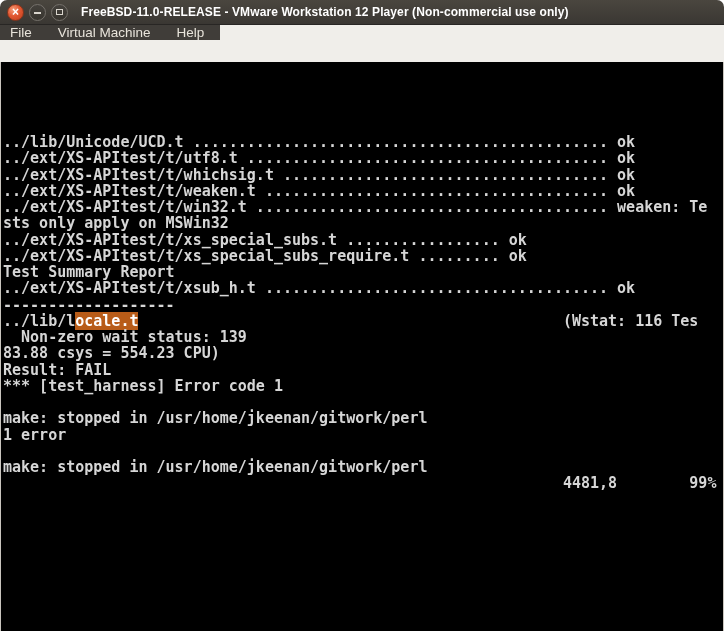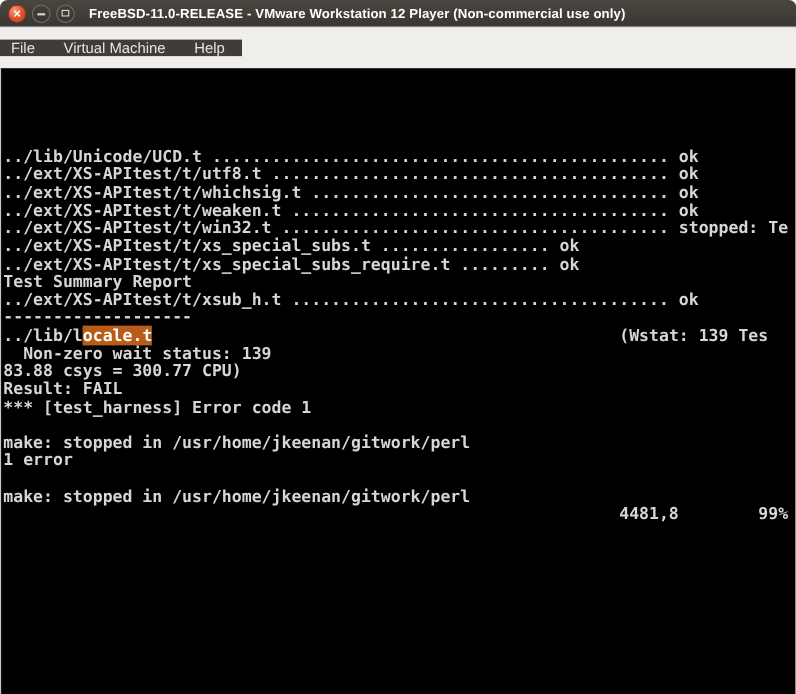--- a/index.html
+++ b/index.html
@@ -12,21 +12,21 @@
     align-items:center;justify-content:center;box-sizing:border-box;cursor:default;}
   .wbtn-close{background:radial-gradient(circle at 35% 30%,#f2926d 8%,#e25832 45%,#c6431f 90%);
     border:1px solid #88351c;color:#fff;font-size:12px;font-weight:bold;line-height:1;}
   .wbtn-plain{background:linear-gradient(#44413c,#38352f);border:1px solid #74706a;color:#d9d5cd;}
   .glyph-min{display:block;width:7px;height:2px;background:#d9d5cd;margin-top:1px;}
   .glyph-max{display:block;width:7px;height:6px;border:1.5px solid #d9d5cd;box-sizing:border-box;}
   .title-text{color:#ffffff;font-size:12px;font-weight:bold;margin-left:8px;white-space:nowrap;
     letter-spacing:0.1px;}
 
   
-  .menubar{height:37px;background:#f0eeea;display:flex;align-items:center;box-sizing:border-box;}
+  .menubar{height:37px;background:#f0eeea;display:flex;align-items:flex-start;box-sizing:border-box;}
   .menu-group{background:#403d39;display:flex;align-items:center;padding:0 16px 0 10px;gap:26px;}
   .menu-item{color:#e8e4db;font-size:13.5px;cursor:default;white-space:nowrap;}
 
   
   .console{height:616px;background:#000;border-left:1px solid #c9c5be;border-right:1px solid #c9c5be;
     box-sizing:border-box;overflow:hidden;padding:72px 0 0 2px;}
   .term-line{font-family:"DejaVu Sans Mono",monospace;font-weight:bold;font-size:15px;
     line-height:16.25px;min-height:16.25px;color:#d6d6d6;white-space:pre;}
   .term-line .hl{background:#b85c18;color:#ffffff;}
 
@@ -90,29 +90,30 @@
       <span class="menu-item">Help</span>
     </div>
   </div>
 
   <div class="console">
     <div id="term-body">
         <div class="term-line">../lib/Unicode/UCD.t .............................................. ok</div>
         <div class="term-line">../ext/XS-APItest/t/utf8.t ........................................ ok</div>
         <div class="term-line">../ext/XS-APItest/t/whichsig.t .................................... ok</div>
         <div class="term-line">../ext/XS-APItest/t/weaken.t ...................................... ok</div>
-        <div class="term-line">../ext/XS-APItest/t/win32.t ....................................... stopped: Te</div>
+        <div class="term-line">../ext/XS-APItest/t/win32.t ....................................... weaken: Te</div>
+        <div class="term-line">sts only apply on MSWin32</div>
         <div class="term-line">../ext/XS-APItest/t/xs_special_subs.t ................. ok</div>
         <div class="term-line">../ext/XS-APItest/t/xs_special_subs_require.t ......... ok</div>
         <div class="term-line">Test Summary Report</div>
         <div class="term-line">../ext/XS-APItest/t/xsub_h.t ...................................... ok</div>
         <div class="term-line">-------------------</div>
-        <div class="term-line"><span>../lib/l</span><span class="hl">ocale.t</span><span>                                               (Wstat: 139 Tes</span></div>
+        <div class="term-line"><span>../lib/l</span><span class="hl">ocale.t</span><span>                                               (Wstat: 116 Tes</span></div>
         <div class="term-line">  Non-zero wait status: 139</div>
-        <div class="term-line">83.88 csys = 300.77 CPU)</div>
+        <div class="term-line">83.88 csys = 554.23 CPU)</div>
         <div class="term-line">Result: FAIL</div>
         <div class="term-line">*** [test_harness] Error code 1</div>
         <div class="term-line"></div>
         <div class="term-line">make: stopped in /usr/home/jkeenan/gitwork/perl</div>
         <div class="term-line">1 error</div>
         <div class="term-line"></div>
         <div class="term-line">make: stopped in /usr/home/jkeenan/gitwork/perl</div>
         <div class="term-line">                                                              4481,8        99%</div>
       </div>
   </div>

